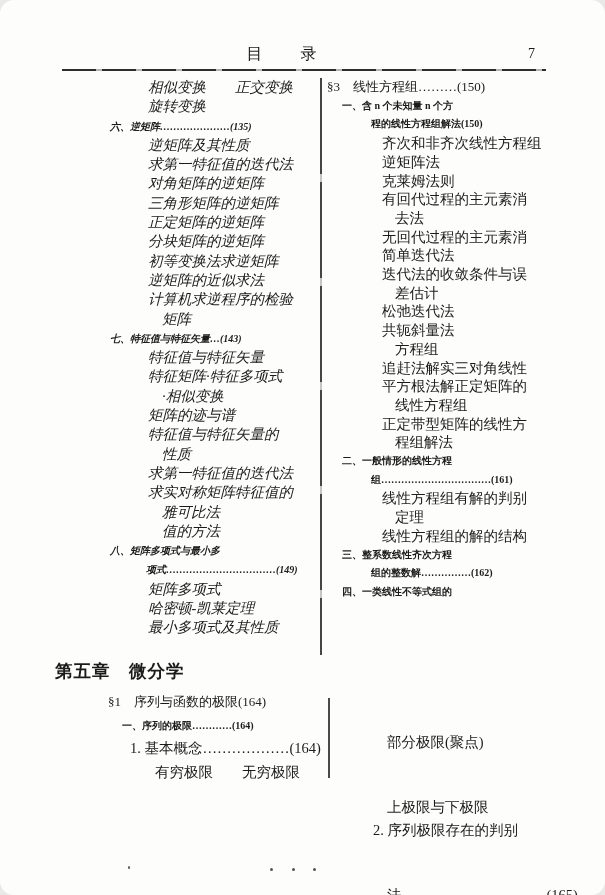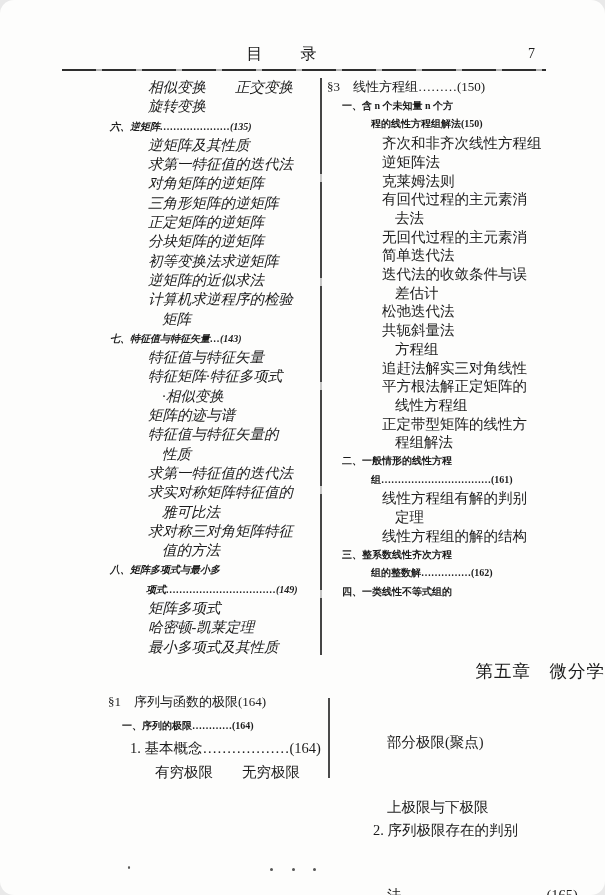--- a/index.html
+++ b/index.html
@@ -60,22 +60,22 @@
   .bottom-right .i1{padding-left:14px;margin-top:41px;}
 
   .divider{position:absolute;background:#4a4a4a;}
   .main-divider{left:320px;top:78px;width:1.5px;height:577px;
     background:repeating-linear-gradient(180deg,
       #454545 0 96px, rgba(69,69,69,.3) 96px 104px);}
   .bottom-divider{left:328px;top:698px;width:1.5px;height:80px;}
 
   .chapter-title{
     position:absolute;top:659px;left:0;right:0;
-    text-align:right;padding-left:55px;
-    font-weight:normal;font-size:17.5px;
+    text-align:left;padding-left:55px;
+    font-weight:bold;font-size:17.5px;
     letter-spacing:1px;
   }
   .speck{position:absolute;background:#555;border-radius:50%;}
 </style>
 </head>
 <body>
 
 <div class="page">
 
   <div class="header-title">目　　录</div>
@@ -101,21 +101,20 @@
       <div class="toc-line i0 bold">七、特征值与特征矢量…(143)</div>
       <div class="toc-line i2">特征值与特征矢量</div>
       <div class="toc-line i2">特征矩阵·特征多项式</div>
       <div class="toc-line i3">·相似变换</div>
       <div class="toc-line i2">矩阵的迹与谱</div>
       <div class="toc-line i2">特征值与特征矢量的</div>
       <div class="toc-line i3">性质</div>
       <div class="toc-line i2">求第一特征值的迭代法</div>
       <div class="toc-line i2">求实对称矩阵特征值的</div>
       <div class="toc-line i3">雅可比法</div>
-      <div class="toc-line i2">求对称三对角矩阵特征</div>
       <div class="toc-line i3">值的方法</div>
       <div class="toc-line i0 bold">八、矩阵多项式与最小多</div>
       <div class="toc-line i1 bold">项式……………………………(149)</div>
       <div class="toc-line i2">矩阵多项式</div>
       <div class="toc-line i2">哈密顿-凯莱定理</div>
       <div class="toc-line i2">最小多项式及其性质</div>
     </div>
 
   <div class="divider main-divider"></div>
 

